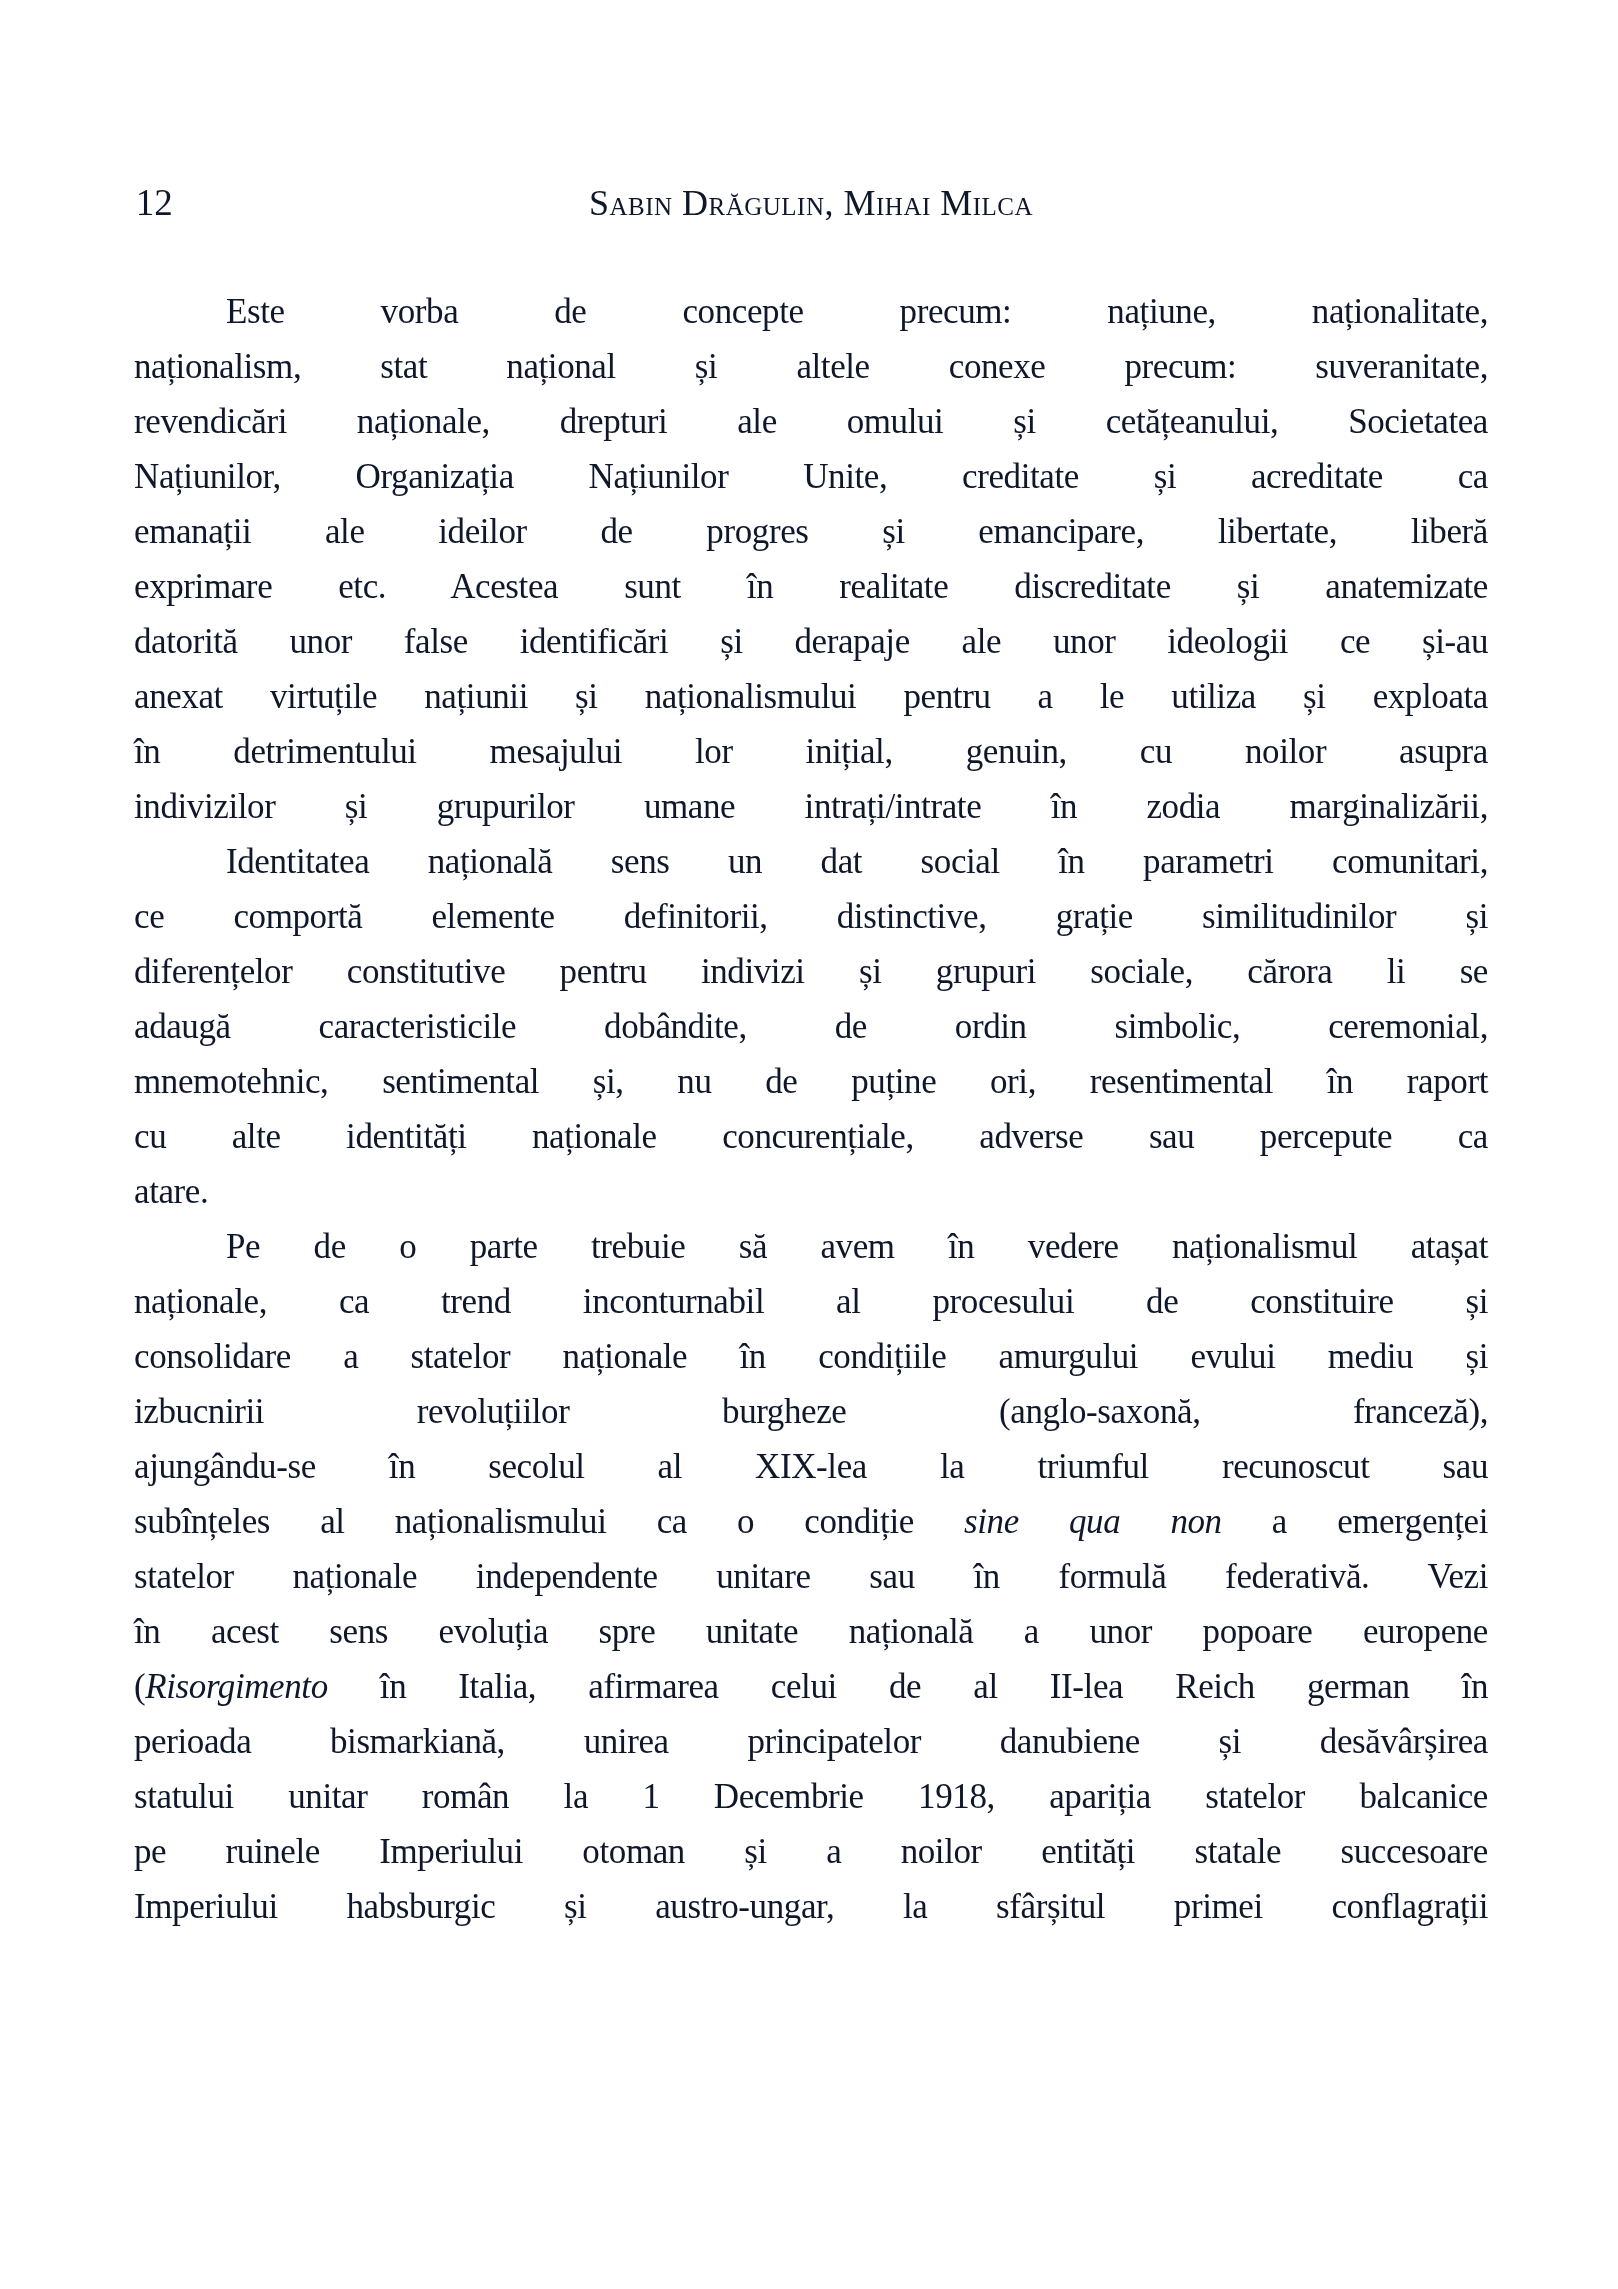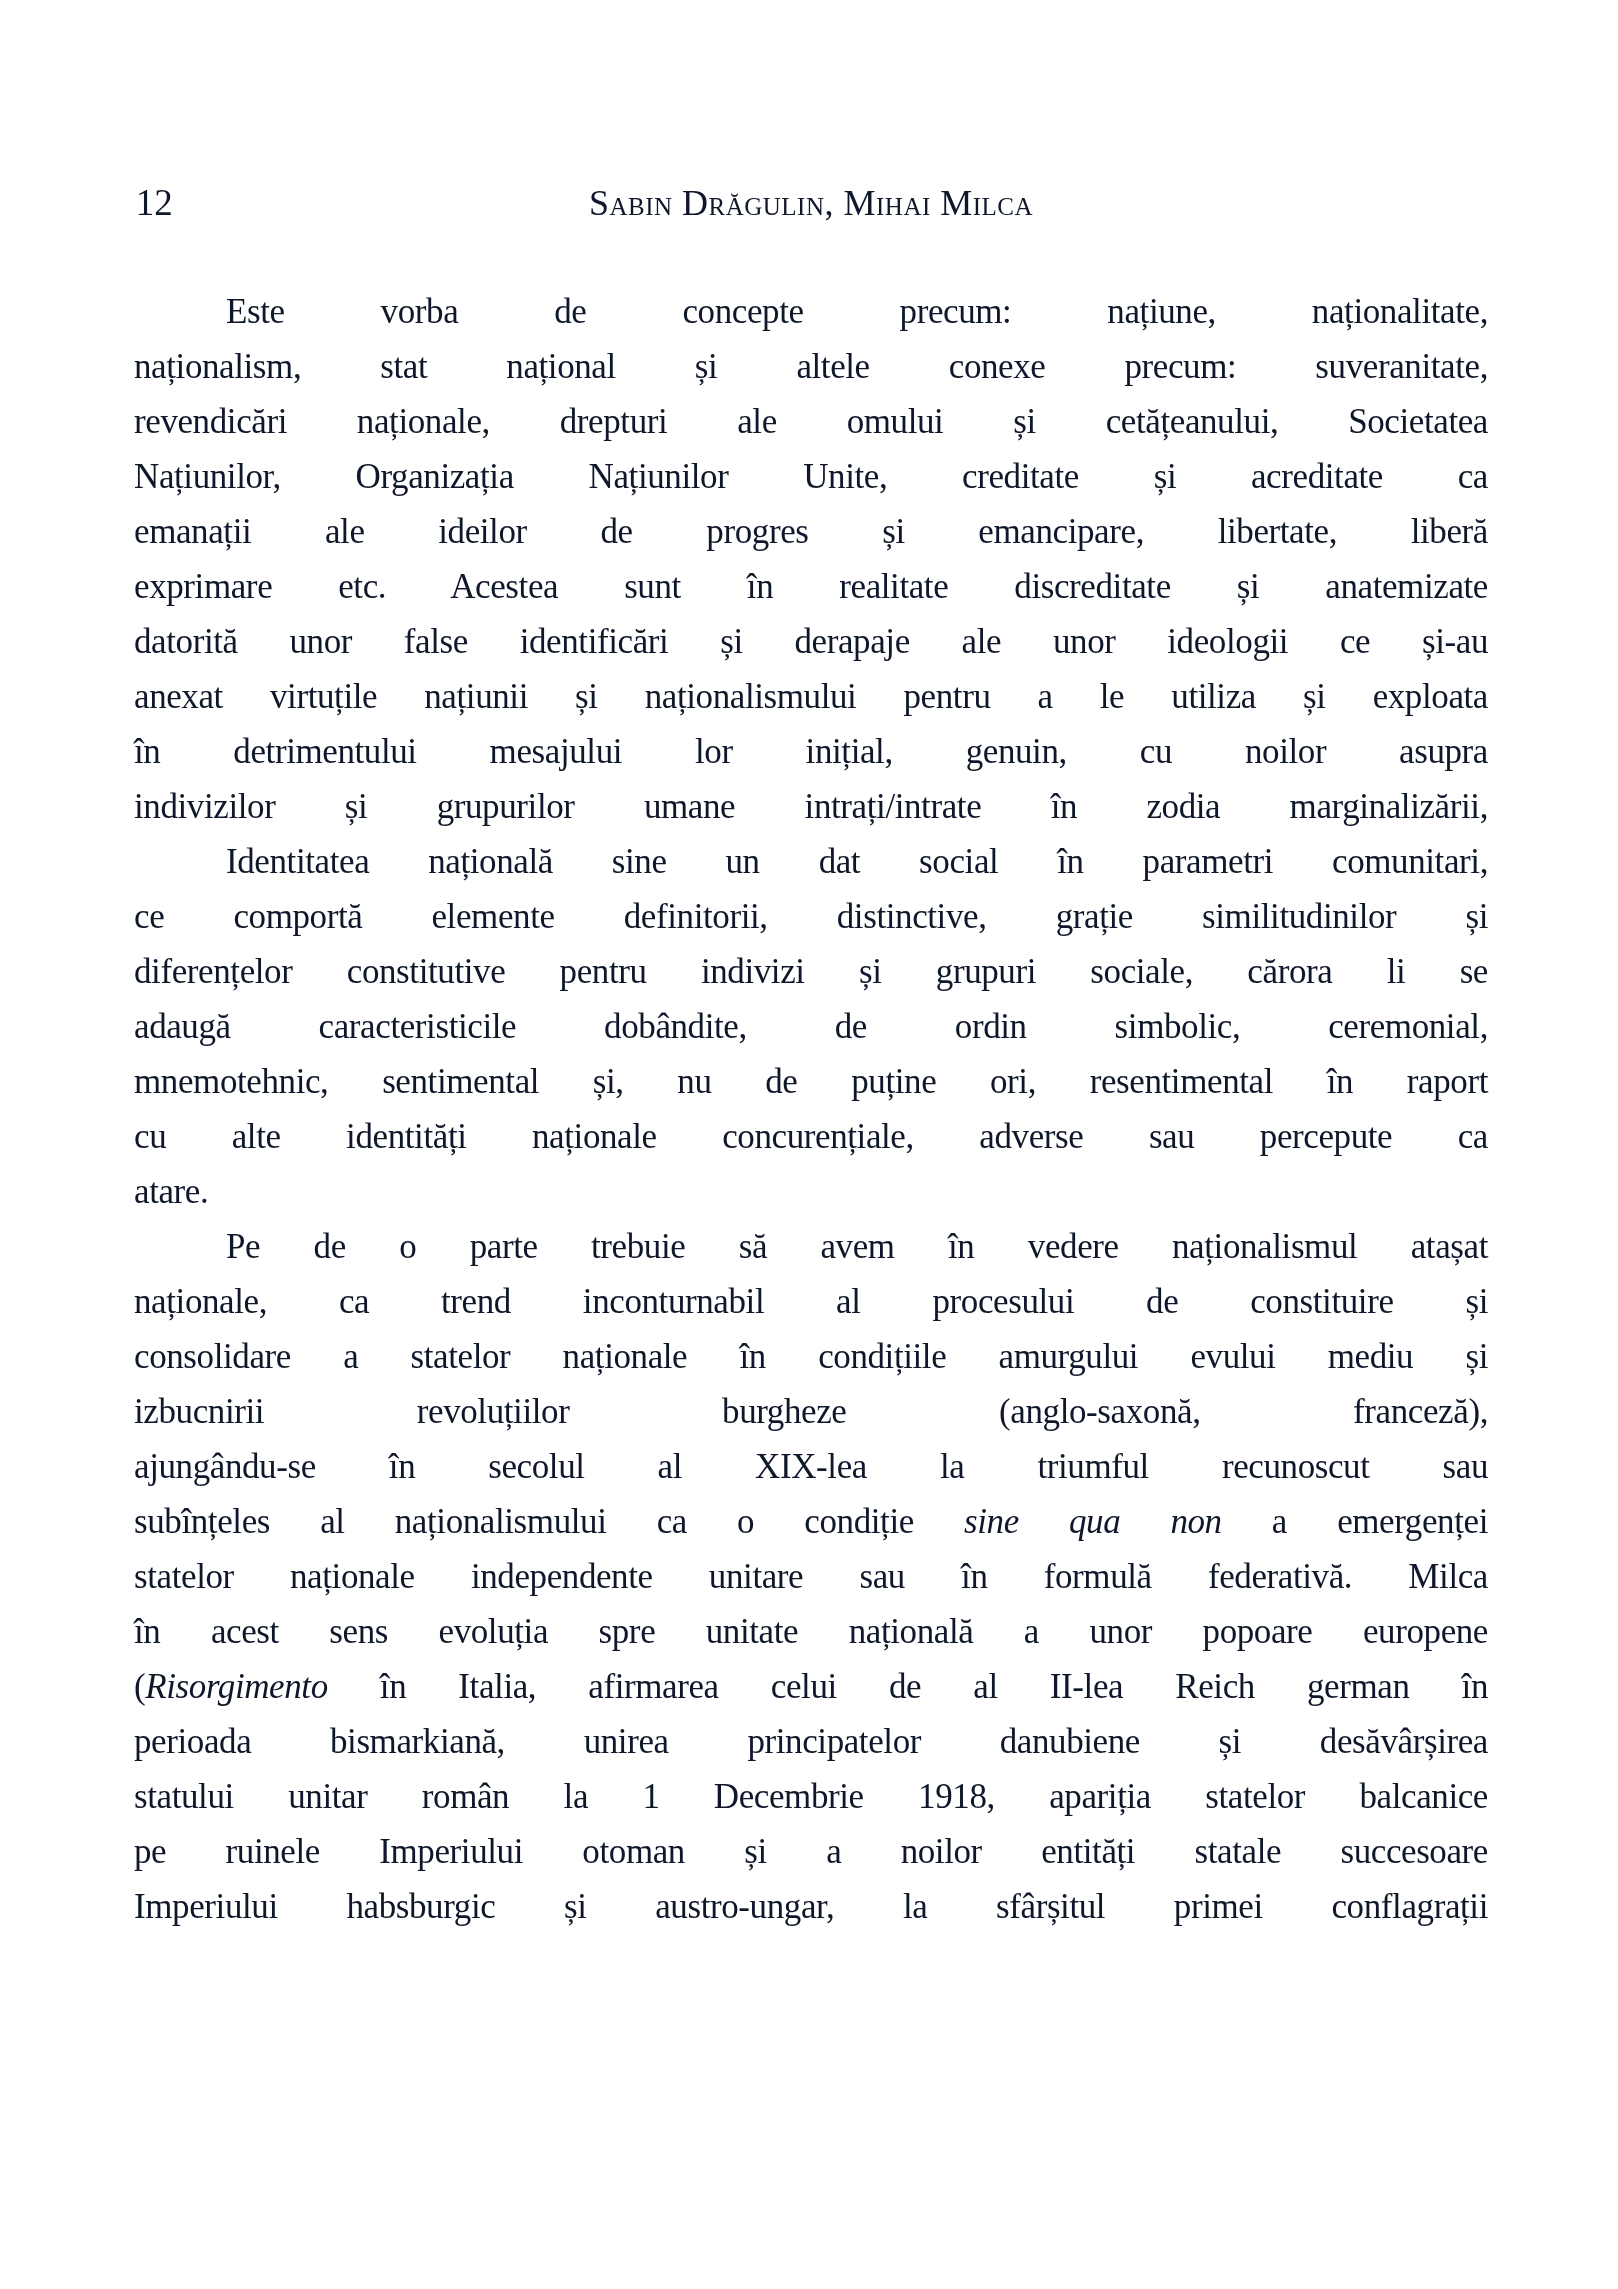--- a/index.html
+++ b/index.html
@@ -68,34 +68,34 @@
       <div class="line indent"><span>Este vorba de concepte precum: națiune, naționalitate,</span></div>
       <div class="line"><span>naționalism, stat național și altele conexe precum: suveranitate,</span></div>
       <div class="line"><span>revendicări naționale, drepturi ale omului și cetățeanului, Societatea</span></div>
       <div class="line"><span>Națiunilor, Organizația Națiunilor Unite, creditate și acreditate ca</span></div>
       <div class="line"><span>emanații ale ideilor de progres și emancipare, libertate, liberă</span></div>
       <div class="line"><span>exprimare etc. Acestea sunt în realitate discreditate și anatemizate</span></div>
       <div class="line"><span>datorită unor false identificări și derapaje ale unor ideologii ce și-au</span></div>
       <div class="line"><span>anexat virtuțile națiunii și naționalismului pentru a le utiliza și exploata</span></div>
       <div class="line"><span>în detrimentului mesajului lor inițial, genuin, cu noilor asupra</span></div>
       <div class="line"><span>indivizilor și grupurilor umane intrați/intrate în zodia marginalizării,</span></div>
-      <div class="line indent"><span>Identitatea națională sine un dat social în parametri comunitari,</span></div>
+      <div class="line indent"><span>Identitatea națională sens un dat social în parametri comunitari,</span></div>
       <div class="line"><span>ce comportă elemente definitorii, distinctive, grație similitudinilor și</span></div>
       <div class="line"><span>diferențelor constitutive pentru indivizi și grupuri sociale, cărora li se</span></div>
       <div class="line"><span>adaugă caracteristicile dobândite, de ordin simbolic, ceremonial,</span></div>
       <div class="line"><span>mnemotehnic, sentimental și, nu de puține ori, resentimental în raport</span></div>
       <div class="line"><span>cu alte identități naționale concurențiale, adverse sau percepute ca</span></div>
       <div class="line last"><span>atare.</span></div>
       <div class="line indent"><span>Pe de o parte trebuie să avem în vedere naționalismul atașat</span></div>
       <div class="line"><span>naționale, ca trend inconturnabil al procesului de constituire și</span></div>
       <div class="line"><span>consolidare a statelor naționale în condițiile amurgului evului mediu și</span></div>
       <div class="line"><span>izbucnirii revoluțiilor burgheze (anglo-saxonă, franceză),</span></div>
       <div class="line"><span>ajungându-se în secolul al XIX-lea la triumful recunoscut sau</span></div>
       <div class="line"><span>subînțeles al naționalismului ca o condiție </span><span class="italic">sine qua non</span><span> a emergenței</span></div>
-      <div class="line"><span>statelor naționale independente unitare sau în formulă federativă. Milca</span></div>
+      <div class="line"><span>statelor naționale independente unitare sau în formulă federativă. Vezi</span></div>
       <div class="line"><span>în acest sens evoluția spre unitate națională a unor popoare europene</span></div>
       <div class="line"><span>(</span><span class="italic">Risorgimento</span><span> în Italia, afirmarea celui de al II-lea Reich german în</span></div>
       <div class="line"><span>perioada bismarkiană, unirea principatelor danubiene și desăvârșirea</span></div>
       <div class="line"><span>statului unitar român la 1 Decembrie 1918, apariția statelor balcanice</span></div>
       <div class="line"><span>pe ruinele Imperiului otoman și a noilor entități statale succesoare</span></div>
       <div class="line"><span>Imperiului habsburgic și austro-ungar, la sfârșitul primei conflagrații</span></div>
     </div>
 </div>
 
 

